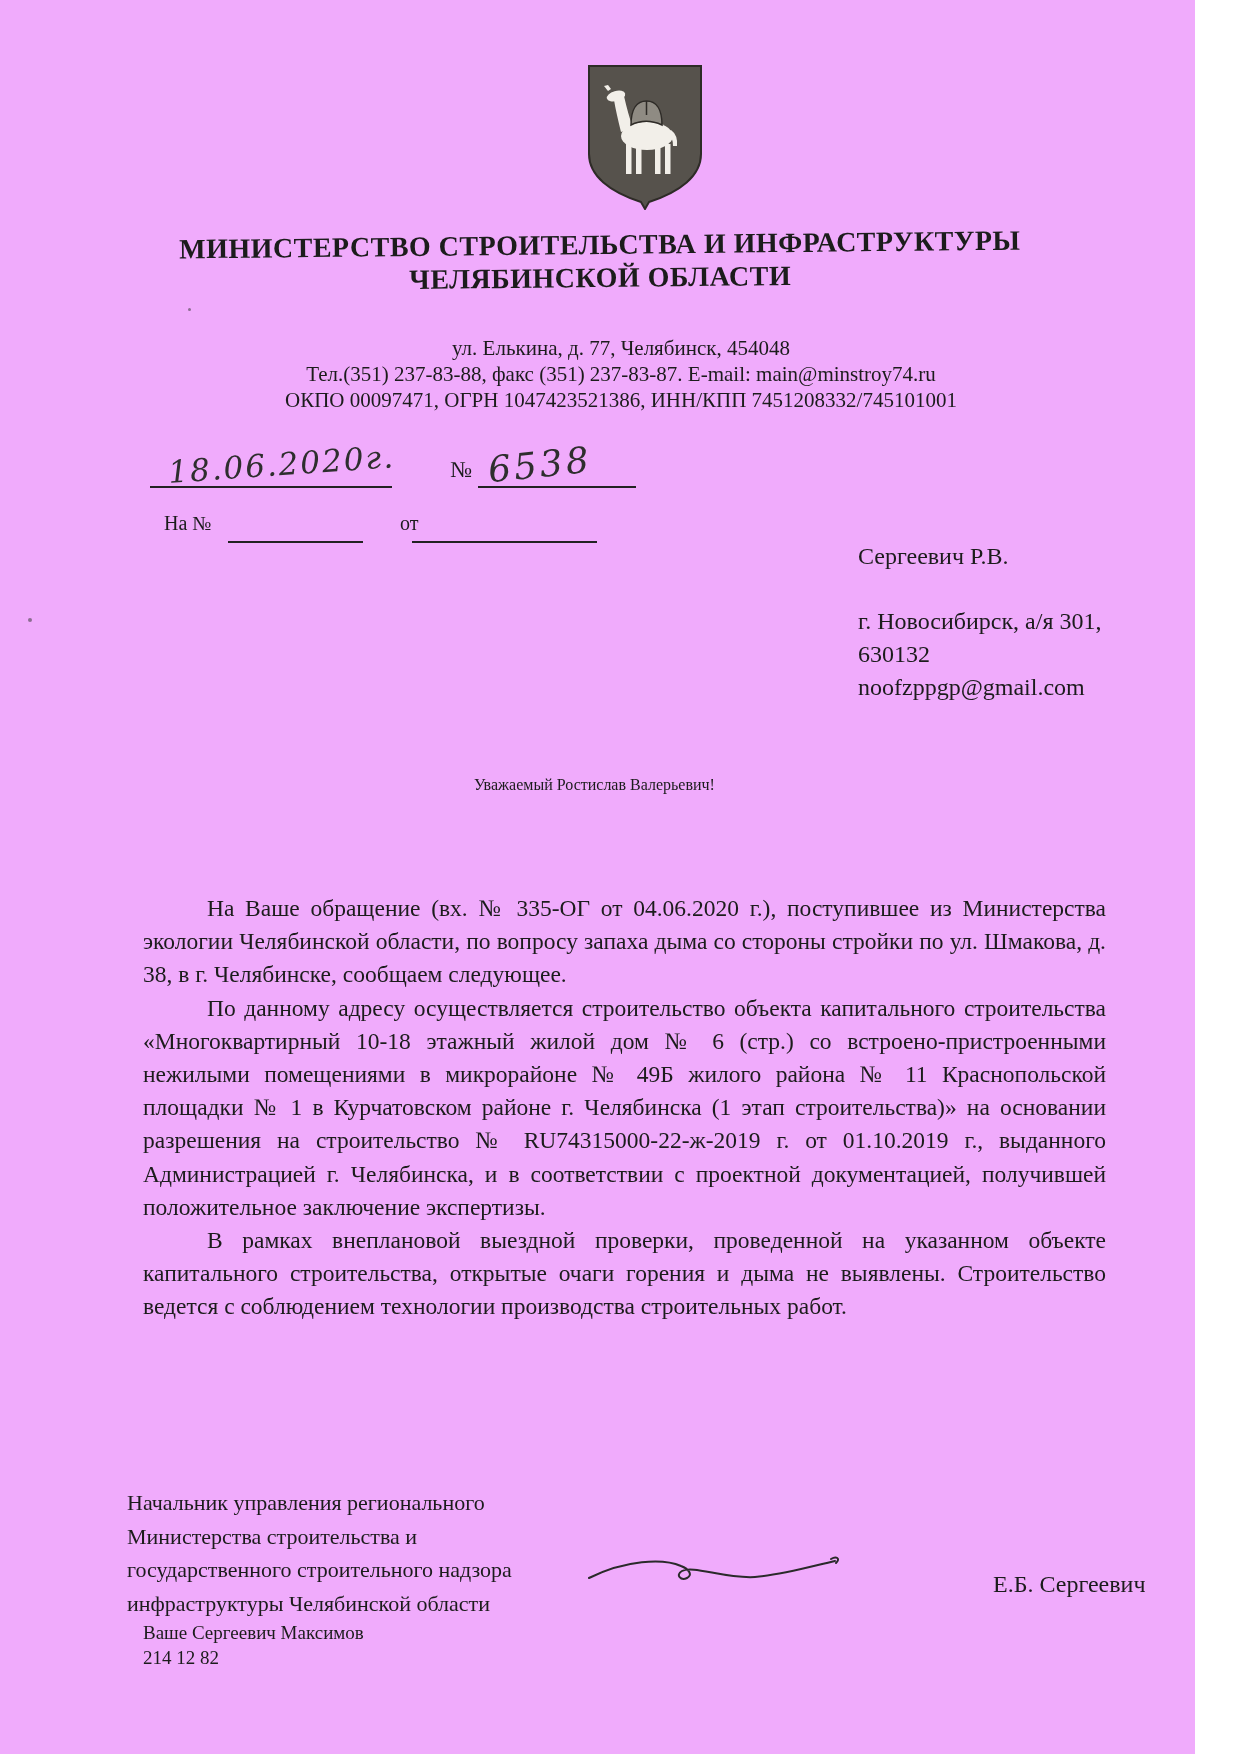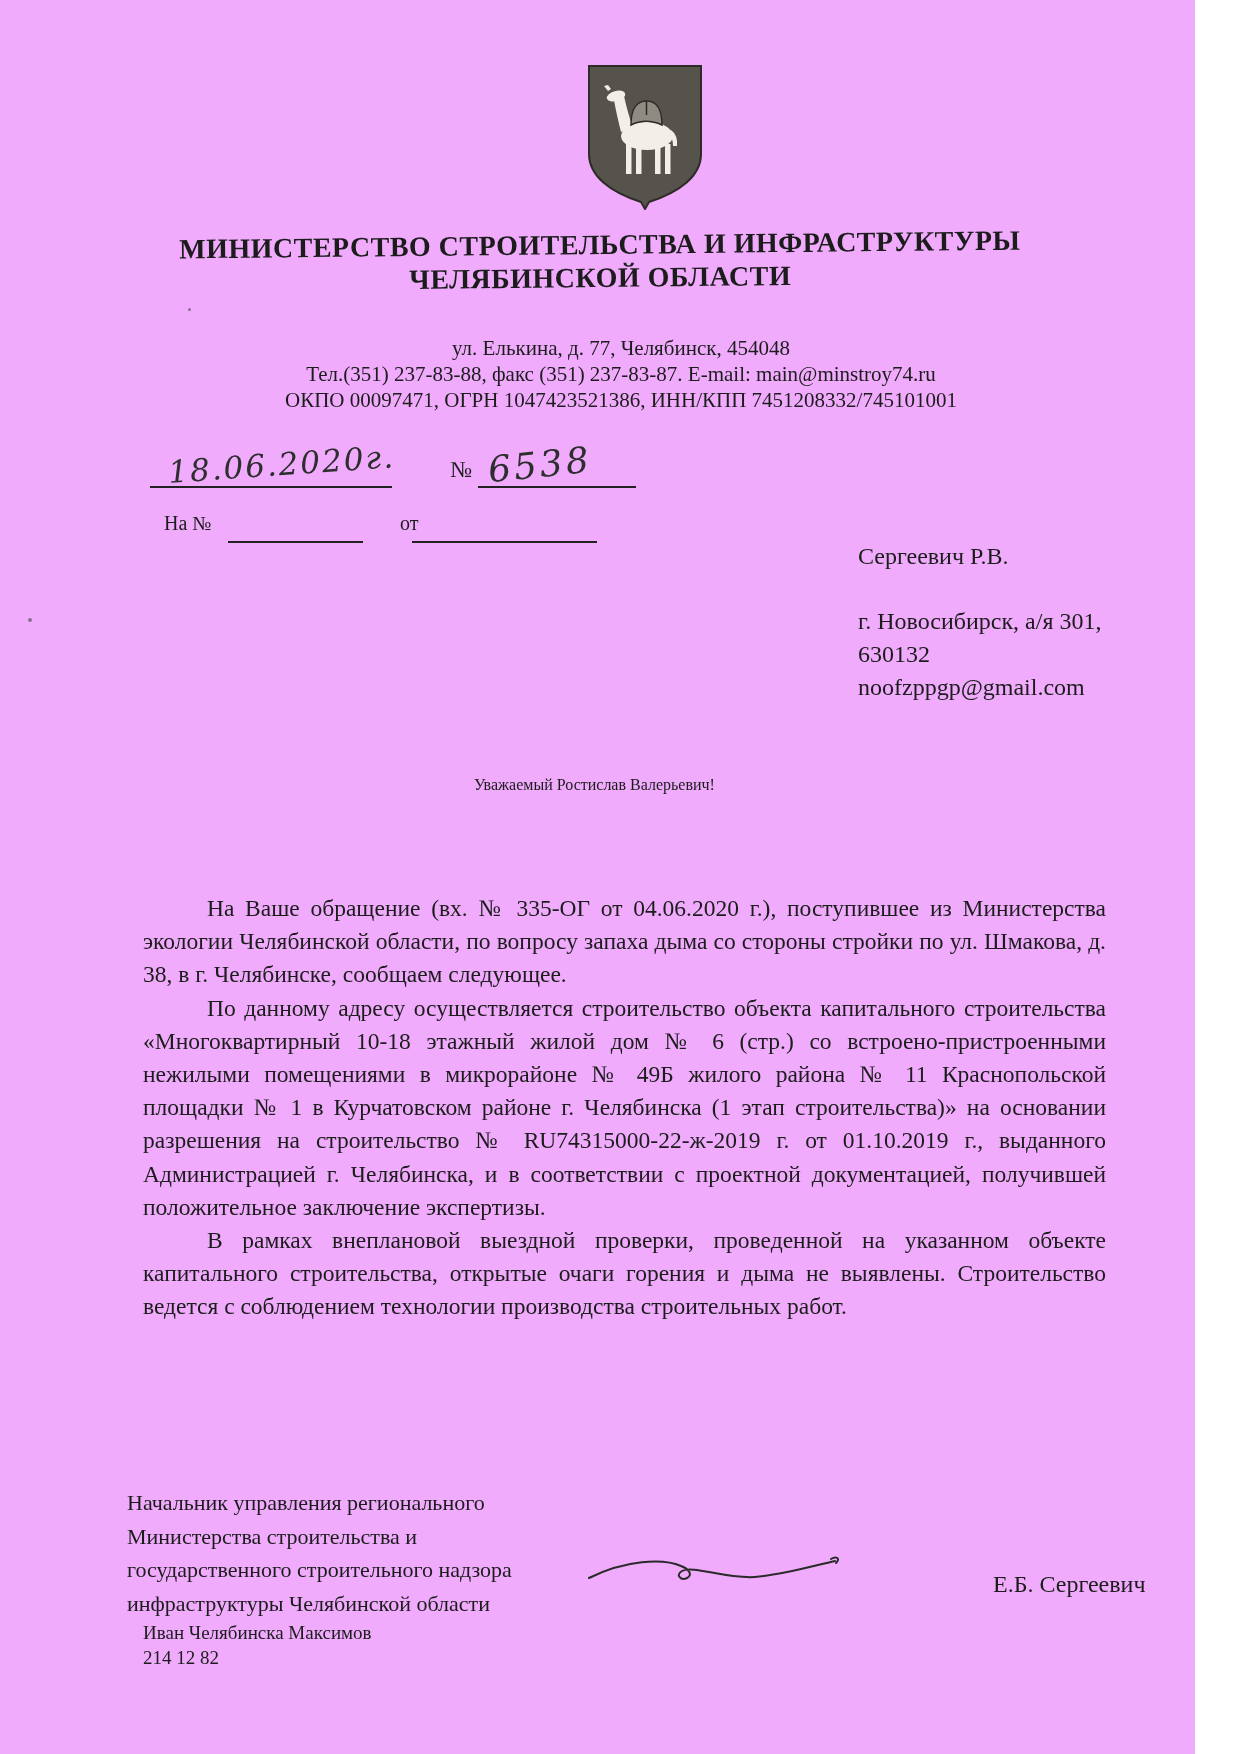--- a/index.html
+++ b/index.html
@@ -133,21 +133,21 @@
   <div class="sig-stroke">
     <svg viewBox="0 0 260 50" width="260" height="50">
       <path d="M4 30 C40 12 78 10 96 18 C104 21 108 27 102 30 C96 33 90 27 97 23 C108 17 140 31 170 29 C196 27 224 19 250 13" fill="none" stroke="#2a2a2a" stroke-width="2" stroke-linecap="round"></path>
       <path d="M246 11 C251 8 256 10 251 15" fill="none" stroke="#2a2a2a" stroke-width="2" stroke-linecap="round"></path>
     </svg>
   </div>
 
   <div class="sig-name">Е.Б. Сергеевич</div>
 
   <div class="executor">
-    <div>Иван Челябинска Максимов</div>
+    <div>Ваше Сергеевич Максимов</div>
     <div>214 12 82</div>
   </div>
 
   <div class="speck speck-a"></div>
   <div class="speck speck-b"></div>
   <div class="speck speck-c"></div>
 
 </div>
 
 </body></html>

